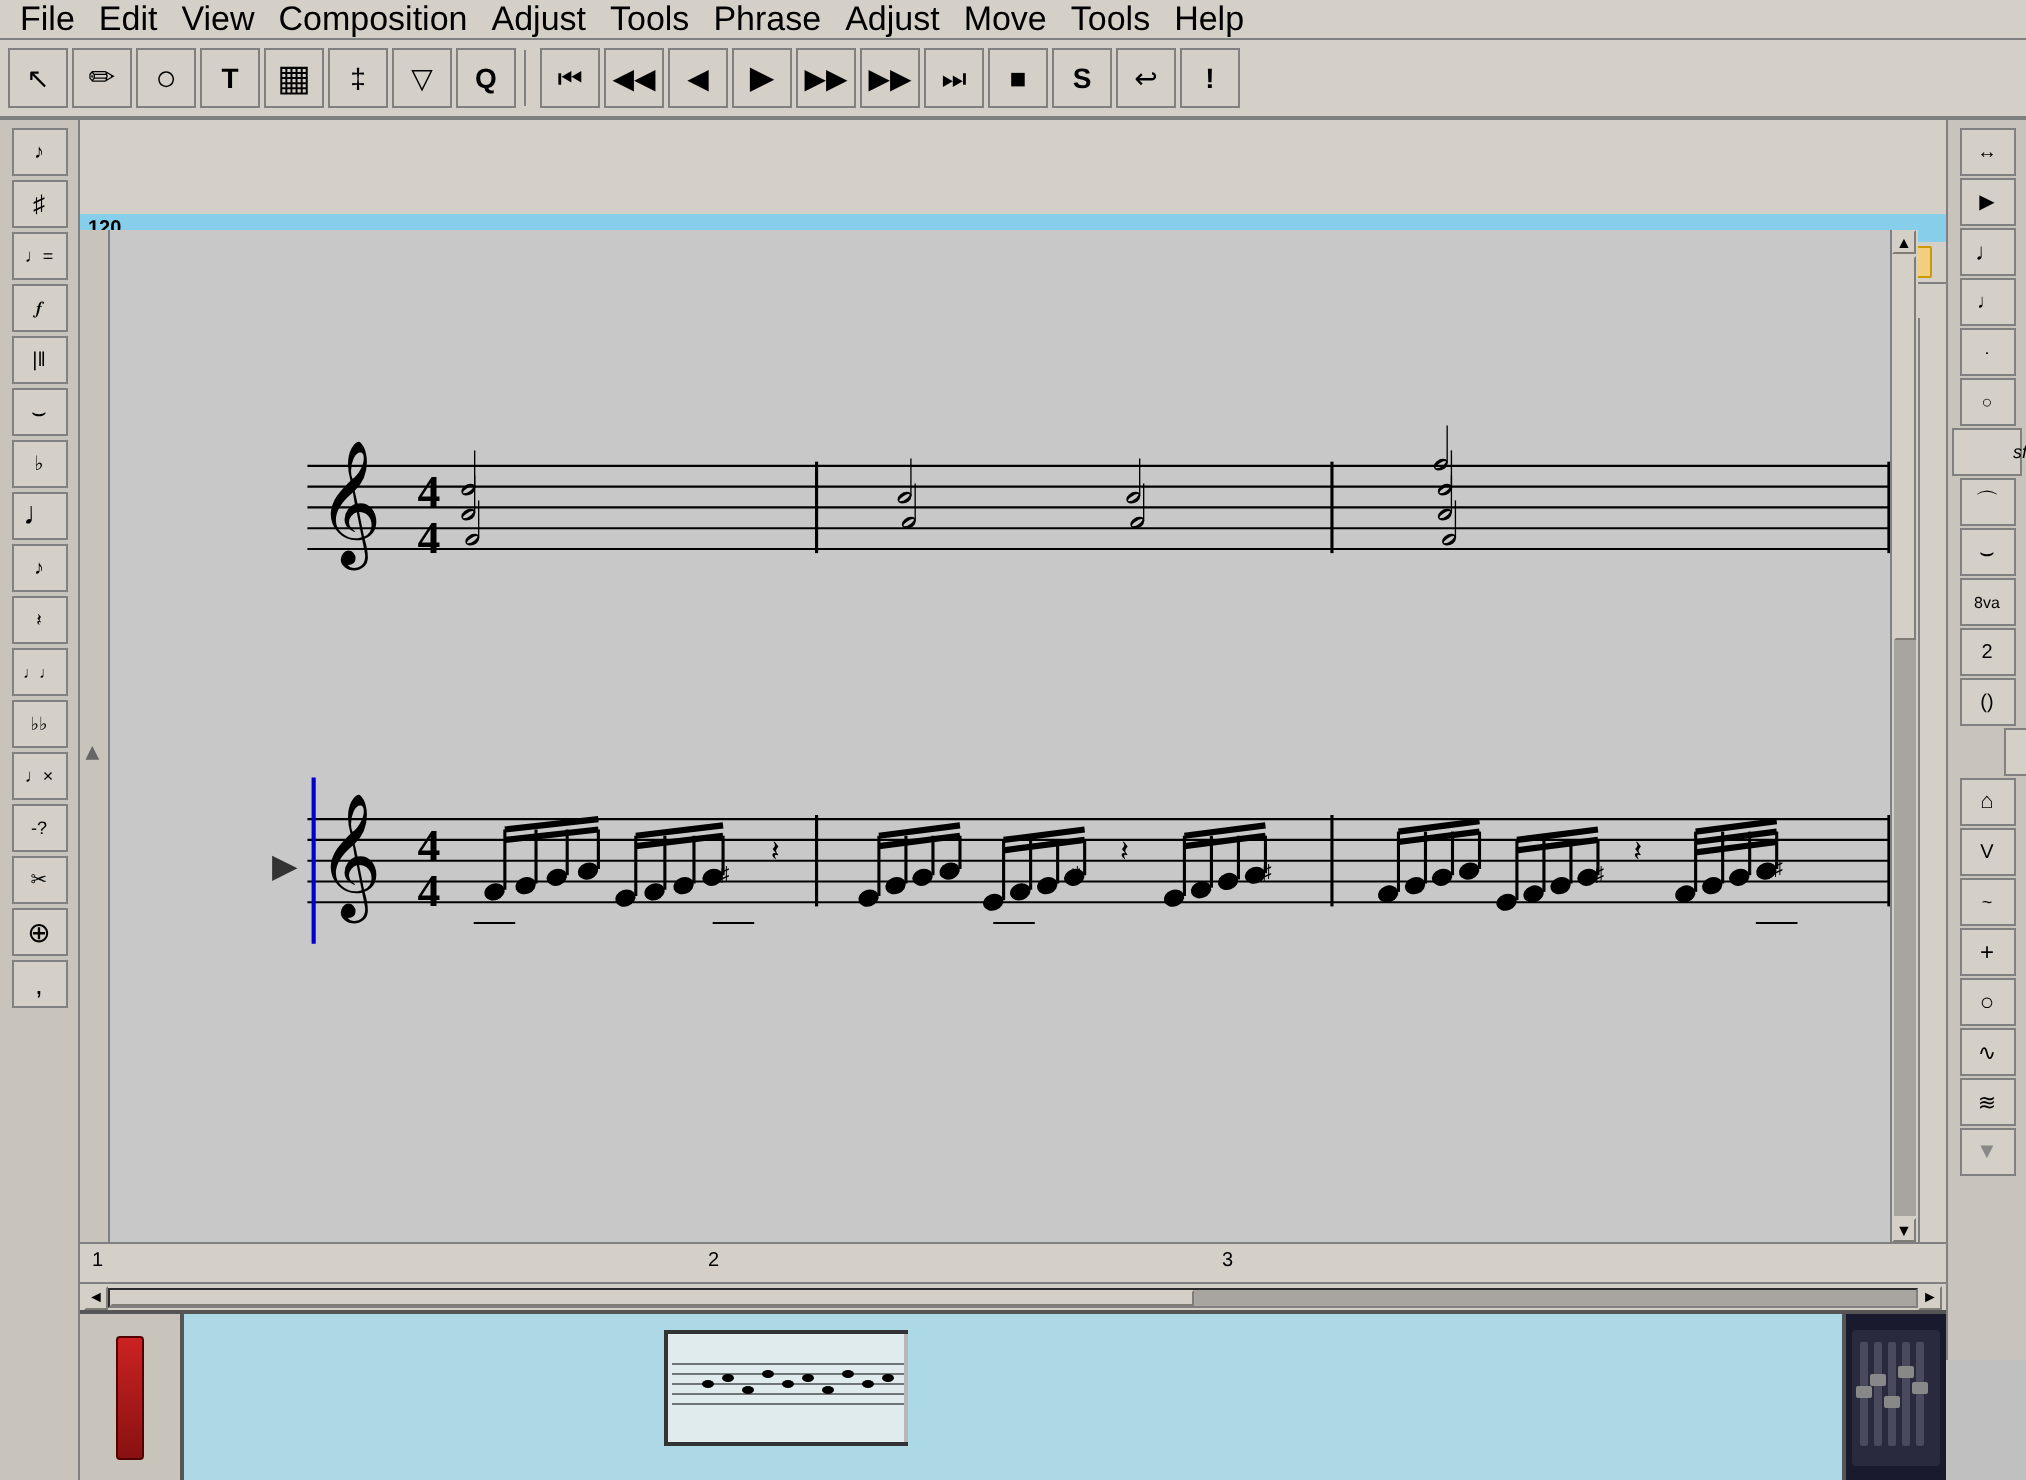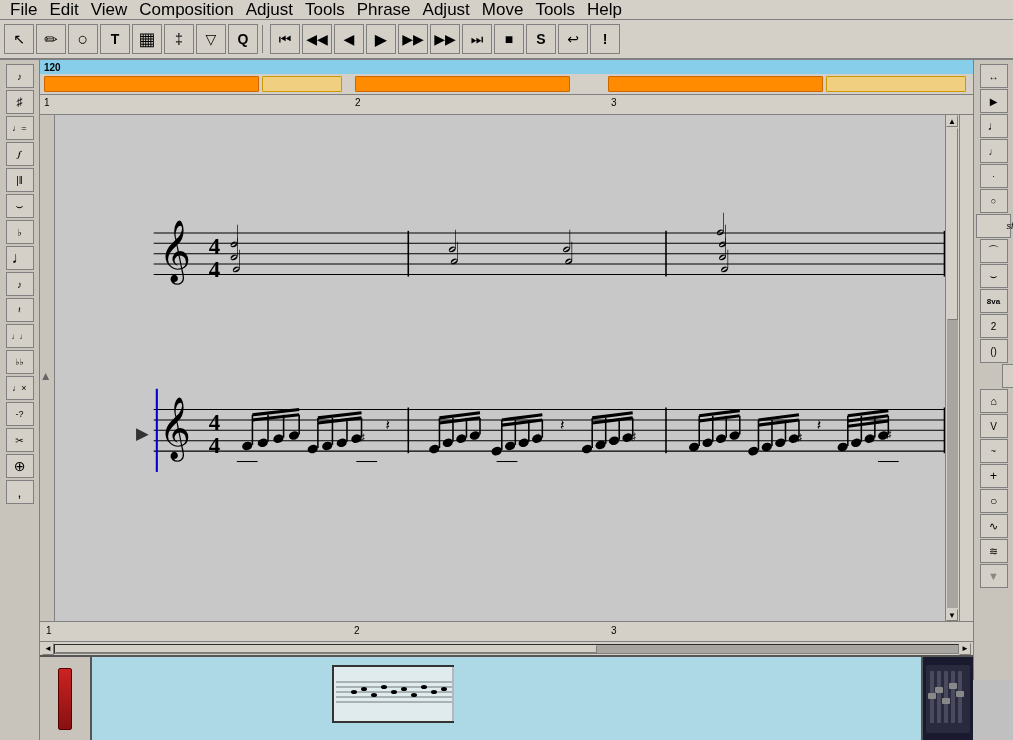--- a/index.html
+++ b/index.html
@@ -92,21 +92,21 @@
       border-bottom: 1px solid #808080;
       position: relative;
     }
 
     #tempo-bar {
       height: 14px;
       background: #87ceeb;
       width: 100%;
       display: flex; align-items: center;
       padding: 0 4px;
-      font-size: 10px; font-weight: bold;
+      font-size: 10px; font-weight: bold; margin-top: 47px;
     }
 
     #time-sig-bar {
       height: 14px;
       background: #4a6fa5;
       width: 100%;
       display: flex; align-items: center;
       padding: 0 4px;
       font-size: 10px; font-weight: bold; color: #fff;
     }
@@ -562,21 +562,21 @@
 <div id="right-sidebar" style="position:absolute; right:0; top:60px; width:40px; height:620px; background:#c8c4bc; border-left:1px solid #808080; display:flex; flex-direction:column; align-items:center; padding:4px 0; gap:1px;">
   <div class="side-btn" style="font-size:10px;">↔</div>
   <div class="side-btn" style="font-size:10px;">▶</div>
   <div class="side-btn" style="font-size:12px;">♩</div>
   <div class="side-btn" style="font-size:10px;">♩</div>
   <div class="side-btn" style="font-size:9px;">·</div>
   <div class="side-btn" style="font-size:9px;">○</div>
   <div class="side-btn" style="font-size:9px; font-style:italic;padding-left:33px;">sf</div>
   <div class="side-btn" style="font-size:12px;">⌒</div>
   <div class="side-btn" style="font-size:12px;">⌣</div>
-  <div class="side-btn" style="font-size:8px; font-weight:bold;">8va</div>
+  <div class="side-btn" style="font-size:8px; font-weight:normal;">8va</div>
   <div class="side-btn" style="font-size:10px;">2</div>
   <div class="side-btn" style="font-size:10px;">()</div>
   <div class="side-btn" style="font-size:9px; font-style:italic;margin-left:45px;">tr</div>
   <div class="side-btn" style="font-size:11px;">⌂</div>
   <div class="side-btn" style="font-size:10px;">V</div>
   <div class="side-btn" style="font-size:9px;">~</div>
   <div class="side-btn" style="font-size:12px;">+</div>
   <div class="side-btn" style="font-size:12px;">○</div>
   <div class="side-btn" style="font-size:11px;">∿</div>
   <div class="side-btn" style="font-size:11px;">≋</div>

